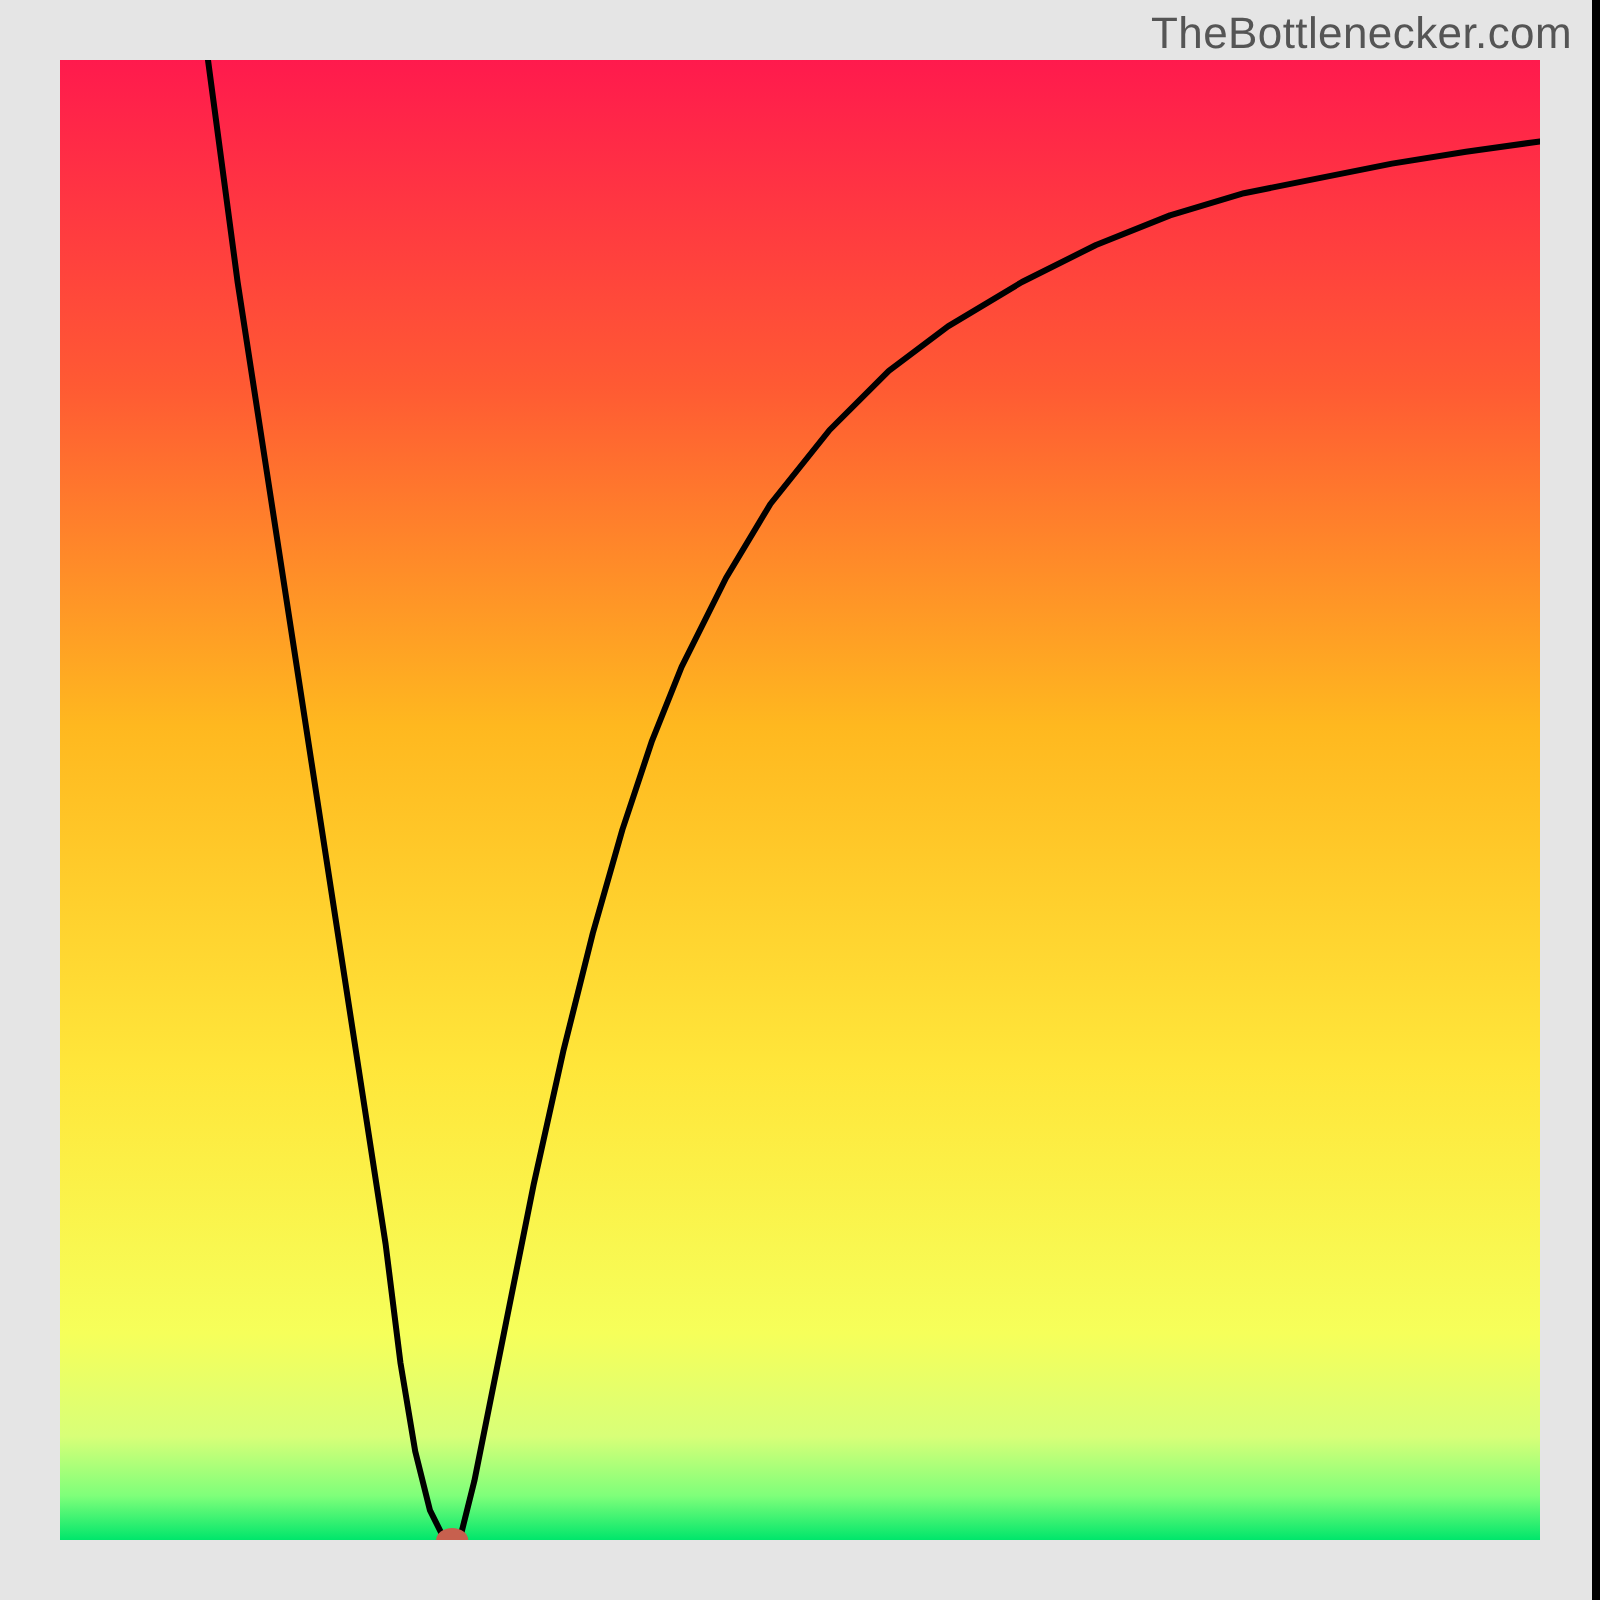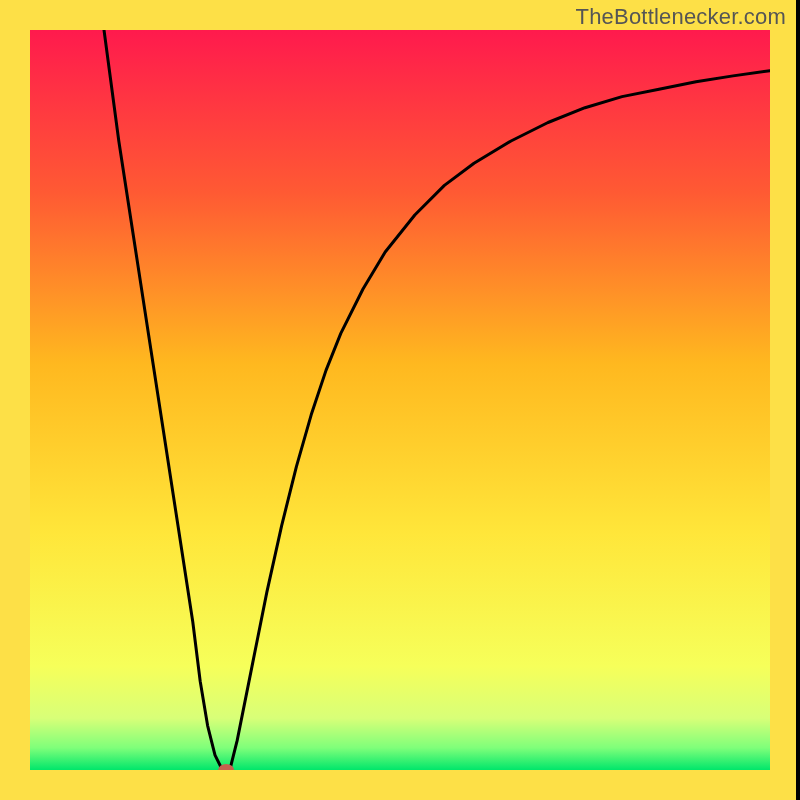--- a/index.html
+++ b/index.html
@@ -10,21 +10,21 @@
     overflow: hidden;
     background: #000;
     font-family: Arial, Helvetica, sans-serif;
   }
   .frame {
     position: absolute;
     left: 0;
     top: 0;
     width: 796px;
     height: 800px;
-    background: #fde047;
+    background: #e5e5e5;
   }
   .plot-area {
     position: absolute;
     left: 30px;
     top: 30px;
     width: 740px;
     height: 740px;
   }
   .watermark {
     position: absolute;

